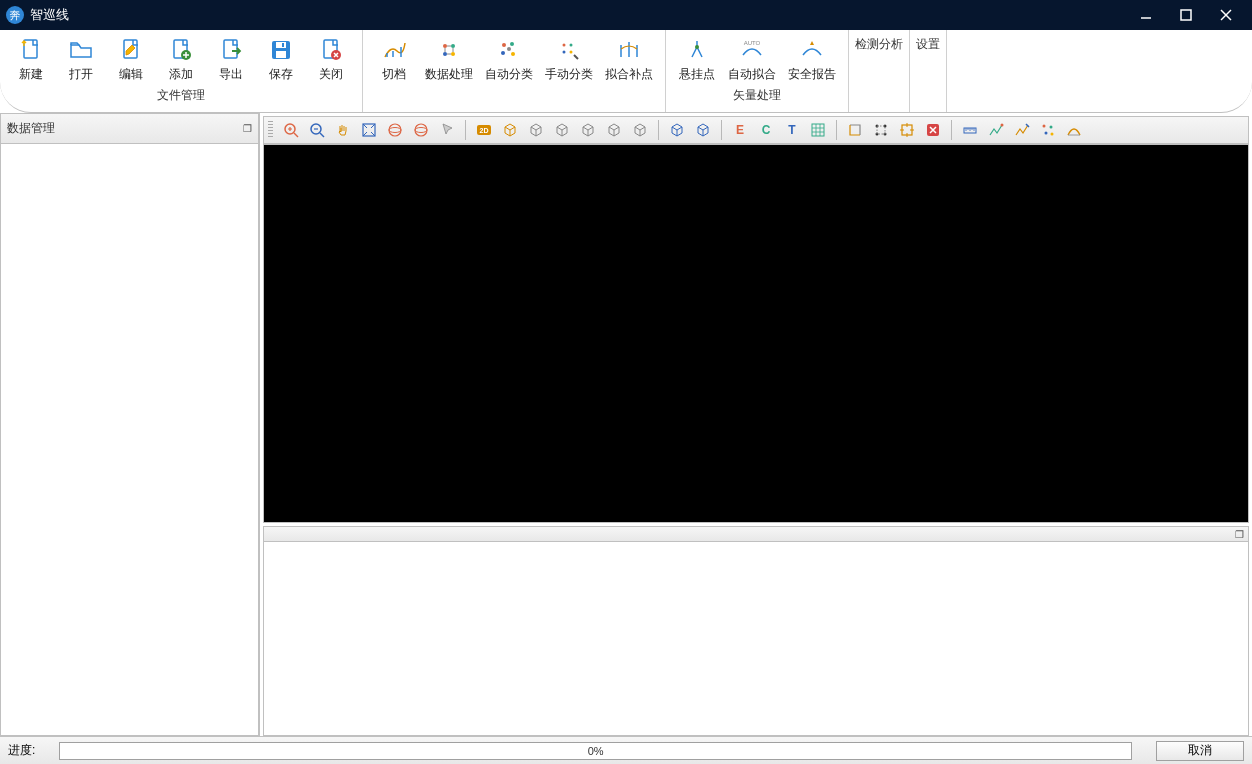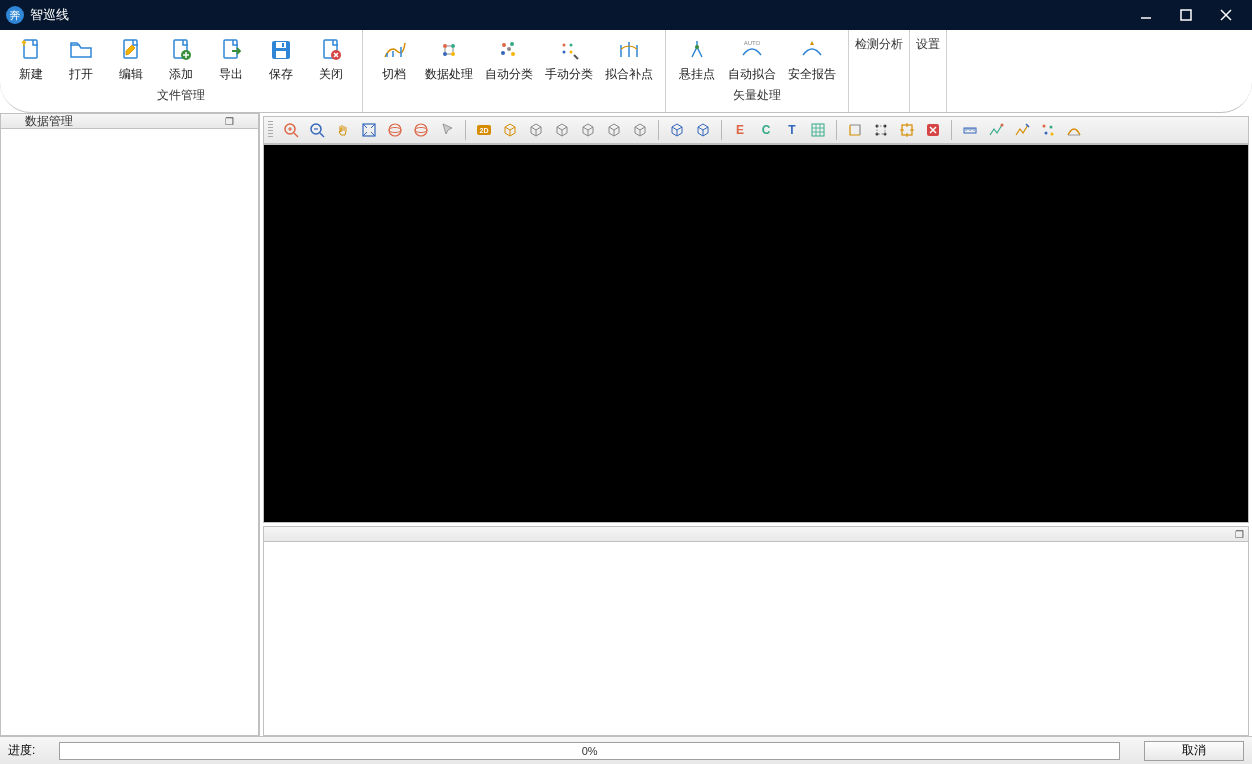--- a/index.html
+++ b/index.html
@@ -18,21 +18,21 @@
 .ribbon-group { display: flex; flex-direction: column; border-right: 1px solid #d0d0d0; padding: 4px 6px 0 6px; }
 .ribbon-row { display: flex; }
 .ribbon-btn { display: flex; flex-direction: column; align-items: center; justify-content: flex-start; padding: 2px 6px; min-width: 50px; cursor: default; }
 .ribbon-btn .ic { width: 28px; height: 28px; display: flex; align-items: center; justify-content: center; margin-bottom: 2px; }
 .ribbon-btn .lbl { font-size: 12px; color: #222; white-space: nowrap; }
 .ribbon-group-title { text-align: center; font-size: 12px; color: #333; padding: 2px 0 2px 0; }
 
 
 .workarea { flex: 1; display: flex; min-height: 0; }
 .side-panel { width: 260px; display: flex; flex-direction: column; border-right: 1px solid #c0c0c0; }
-.panel-header { height: 16px; background: linear-gradient(#f6f6f6,#e8e8e8); border: 1px solid #c0c0c0; display: flex; align-items: center; font-size: 12px; padding: 0 24px; color: #333; }
+.panel-header { height: 31px; background: linear-gradient(#f6f6f6,#e8e8e8); border: 1px solid #c0c0c0; display: flex; align-items: center; font-size: 12px; padding: 0 6px; color: #333; }
 .panel-header .sp { flex: 1; }
 .panel-header .dock-ic { font-size: 10px; color: #555; }
 .panel-body { flex: 1; background: #fff; border: 1px solid #c0c0c0; border-top: none; }
 
 .right-col { flex: 1; display: flex; flex-direction: column; min-width: 0; }
 
 
 .toolbar2 { height: 28px; background: linear-gradient(#f6f6f6,#e8e8e8); border: 1px solid #c0c0c0; display: flex; align-items: center; padding: 0 4px; gap: 2px; margin: 3px 3px 0 3px; }
 .tb-sep { width: 1px; height: 20px; background: #b8b8b8; margin: 0 4px; }
 .tb-grip { width: 5px; height: 18px; background: repeating-linear-gradient(#aaa,#aaa 1px,transparent 1px,transparent 3px); margin-right: 4px; }
@@ -43,21 +43,21 @@
 
 
 .bottom-dock { height: 210px; display: flex; flex-direction: column; margin: 0 3px 0 3px; }
 .bottom-dock .panel-body2 { flex: 1; background: #fff; border: 1px solid #c0c0c0; border-top: none; }
 .bottom-header { height: 16px; background: linear-gradient(#f6f6f6,#e8e8e8); border: 1px solid #c0c0c0; display: flex; align-items: center; justify-content: flex-end; padding-right: 4px; font-size: 10px; color: #555; }
 
 
 .statusbar { height: 28px; background: linear-gradient(#f6f6f6,#e8e8e8); border-top: 1px solid #c0c0c0; display: flex; align-items: center; padding: 0 8px; font-size: 12px; gap: 24px; }
 .statusbar .progress { flex: 1; height: 18px; border: 1px solid #a0a0a0; background: #fff; position: relative; }
 .statusbar .progress .pct { position: absolute; inset: 0; display: flex; align-items: center; justify-content: center; font-size: 11px; color: #333; }
-.statusbar .btn { width: 100px; height: 20px; border: 1px solid #a0a0a0; background: linear-gradient(#fdfdfd,#e8e8e8); font-size: 12px; display: flex; align-items: center; justify-content: center; }
+.statusbar .btn { width: 88px; height: 20px; border: 1px solid #a0a0a0; background: linear-gradient(#fdfdfd,#e8e8e8); font-size: 12px; display: flex; align-items: center; justify-content: center; }
 
 svg { display: block; }
 </style>
 </head>
 <body>
 
 <div class="titlebar">
   <div class="app-icon">奔</div>
   <div class="title">智巡线</div>
   <div class="spacer"></div>

